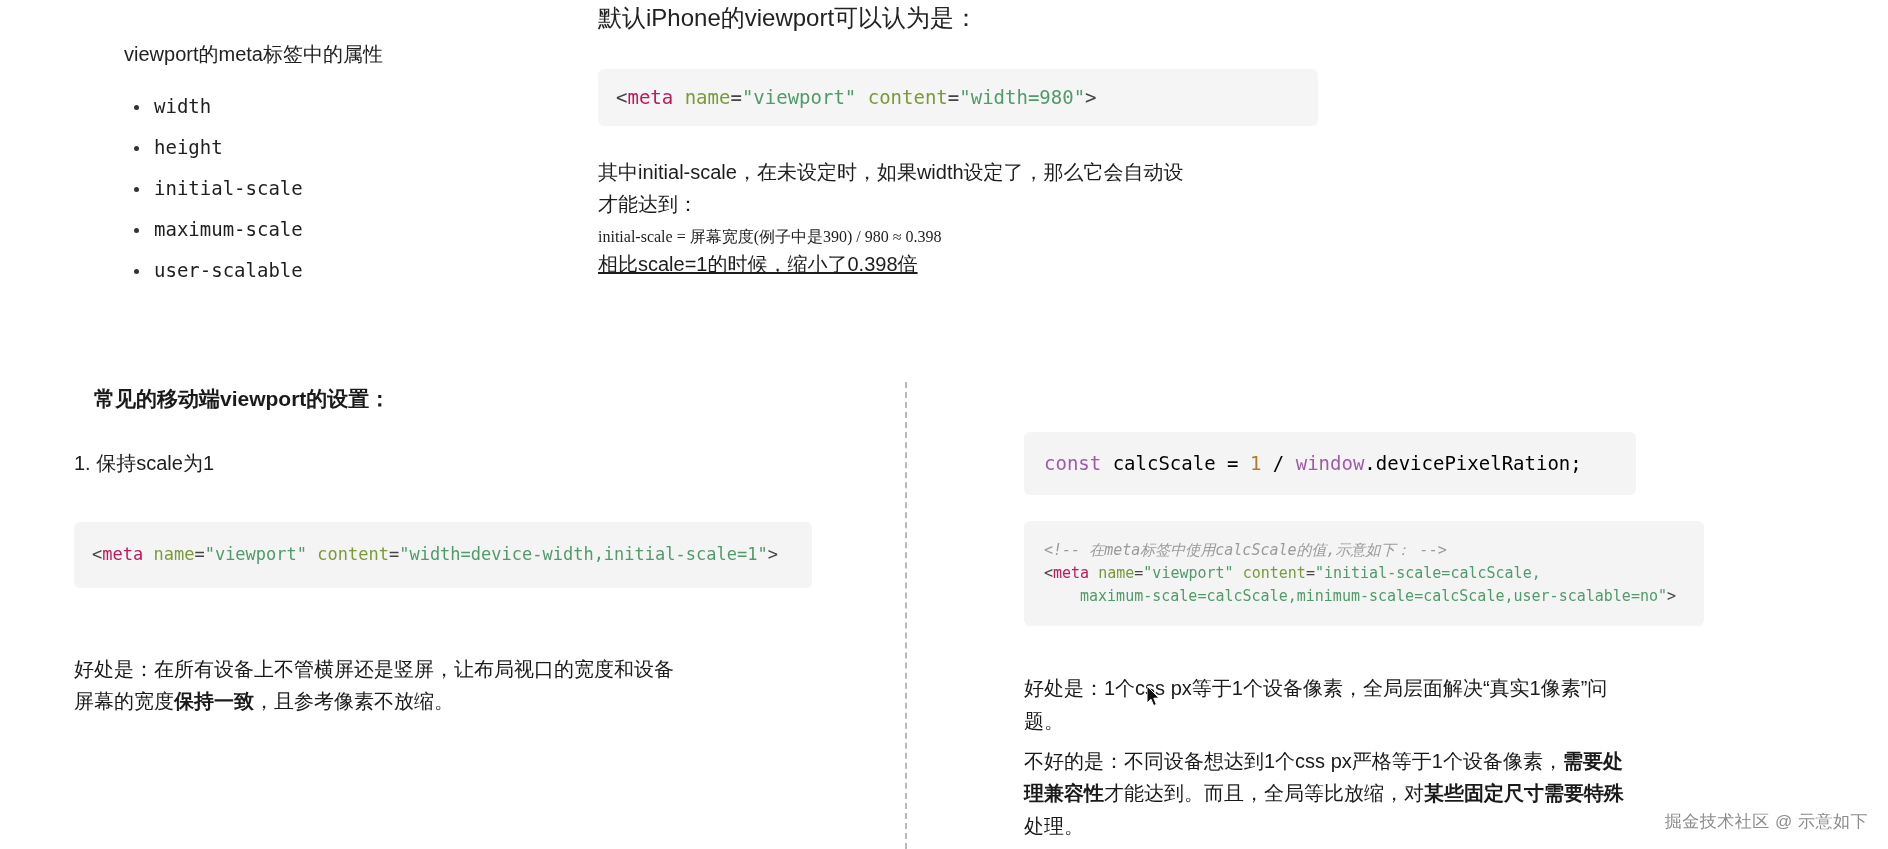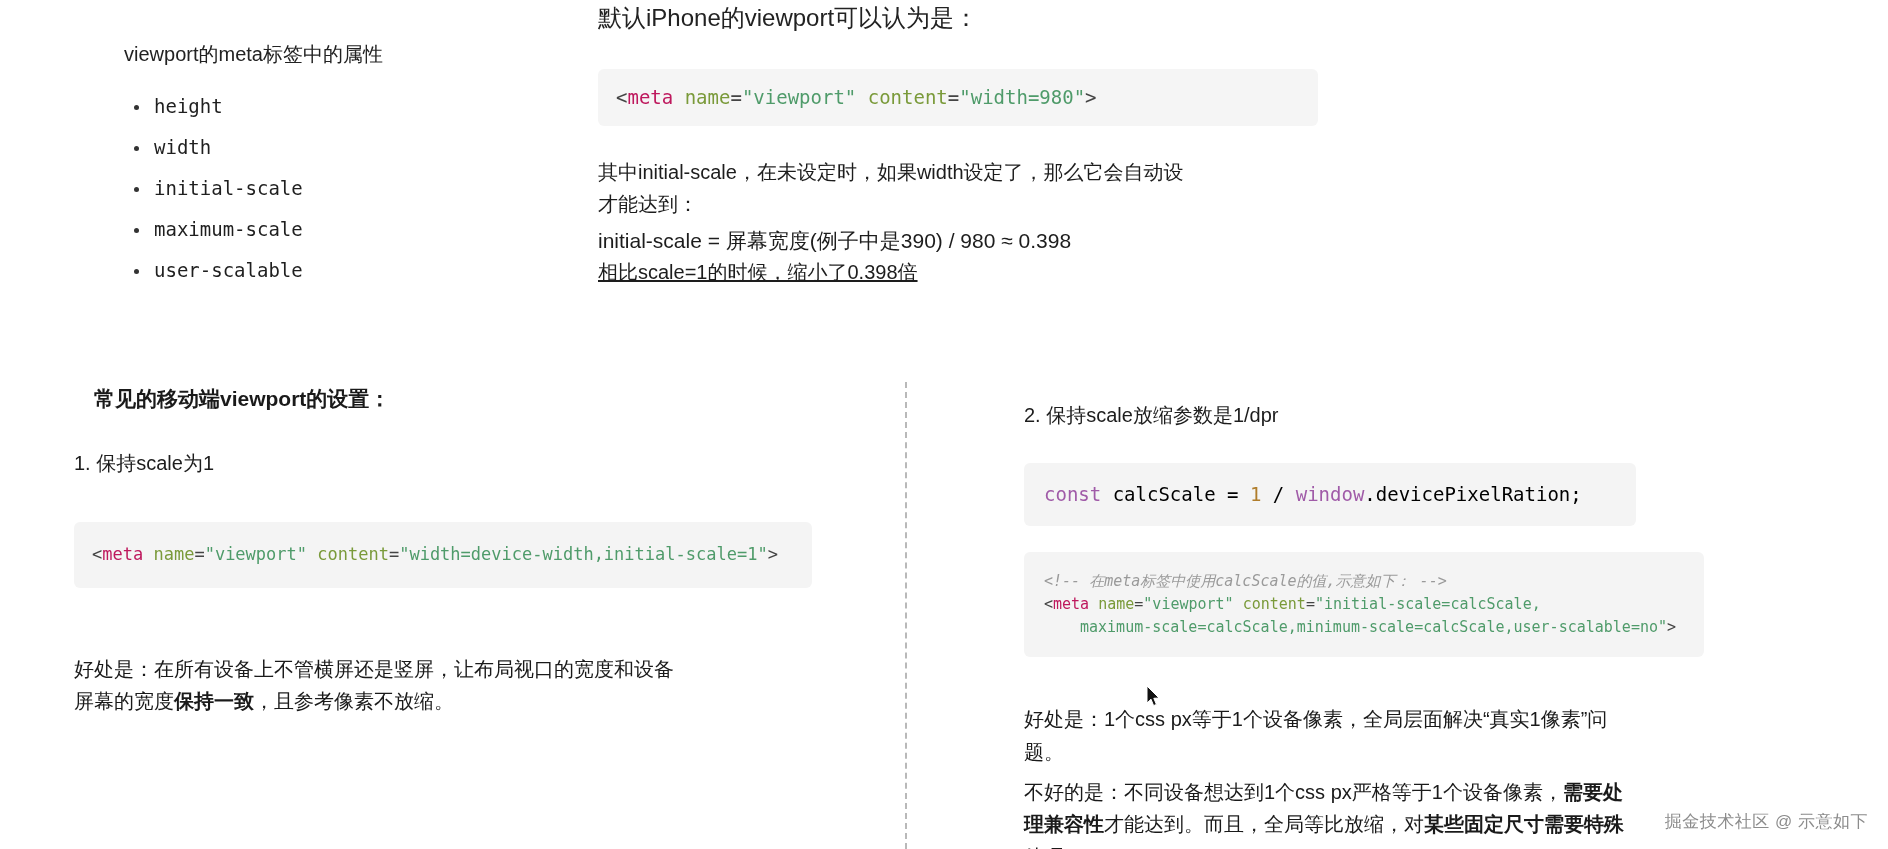--- a/index.html
+++ b/index.html
@@ -103,22 +103,23 @@
   .tok-comment { color: #9a9a9a; font-style: italic; }
   .tok-plain { color: #000000; }
 
   #initial-scale-note {
     margin-top: 30px;
     font-size: 20px;
     line-height: 1.6;
   }
   #initial-scale-formula {
     margin-top: 4px;
-    font-size: 21px;
+    font-size: 16px;
     line-height: 1.6;
+    font-family: Liberation Serif, serif;
   }
   #scale-compare {
     font-size: 20px;
     text-decoration: underline;
   }
 
   
   #v-divider {
     position: absolute;
     left: 905px;
@@ -220,22 +221,22 @@
   }
 </style>
 </head>
 <body>
 
 <div class="page">
 
   <div id="attrs-block">
     <div id="attrs-title" class="heading">viewport的meta标签中的属性</div>
     <ul class="attr-list">
+      <li>width</li>
       <li>height</li>
-      <li>width</li>
       <li>initial-scale</li>
       <li>maximum-scale</li>
       <li>user-scalable</li>
     </ul>
   </div>
 
   <div id="viewport-default-block">
     <div id="viewport-default-title" class="heading">默认iPhone的viewport可以认为是：</div>
 
     <div class="code-box"><span class="tok-punct">&lt;</span><span class="tok-tag">meta</span> <span class="tok-attr">name</span><span class="tok-punct">=</span><span class="tok-str">"viewport"</span> <span class="tok-attr">content</span><span class="tok-punct">=</span><span class="tok-str">"width=980"</span><span class="tok-punct">&gt;</span></div>
@@ -257,21 +258,20 @@
     <div id="left-code" class="code-box"><span class="tok-punct">&lt;</span><span class="tok-tag">meta</span> <span class="tok-attr">name</span><span class="tok-punct">=</span><span class="tok-str">"viewport"</span> <span class="tok-attr">content</span><span class="tok-punct">=</span><span class="tok-str">"width=device-width,initial-scale=1"</span><span class="tok-punct">&gt;</span></div>
 
     <div id="left-pros">
       <span>好处是：</span><span>在所有设备上不管横屏还是竖屏，让布局视口的宽度和设备</span><br>
       <span>屏幕的宽度</span><span class="bold">保持一致</span><span>，且参考像素不放缩。</span>
     </div>
 
   </div>
 
   <div id="right-lower">
-    <div id="right-item2" class="body-text">2. 保持scale放缩参数是1/dpr</div>
 
     <div id="right-code1" class="code-box"><span class="tok-kw">const</span><span class="tok-plain"> calcScale </span><span class="tok-plain">= </span><span class="tok-num">1</span><span class="tok-plain"> / </span><span class="tok-kw">window</span><span class="tok-plain">.devicePixelRation;</span></div>
 
     <div id="right-code2" class="code-box">
       <div class="tok-comment">&lt;!-- 在meta标签中使用calcScale的值,示意如下：  --&gt;</div>
       <div><span class="tok-punct">&lt;</span><span class="tok-tag">meta</span> <span class="tok-attr">name</span><span class="tok-punct">=</span><span class="tok-str">"viewport"</span> <span class="tok-attr">content</span><span class="tok-punct">=</span><span class="tok-str">"initial-scale=calcScale,</span></div>
       <div><span class="indent"></span><span class="tok-str">maximum-scale=calcScale,minimum-scale=calcScale,user-scalable=no"</span><span class="tok-punct">&gt;</span></div>
     </div>
 
     <div id="right-pros">

